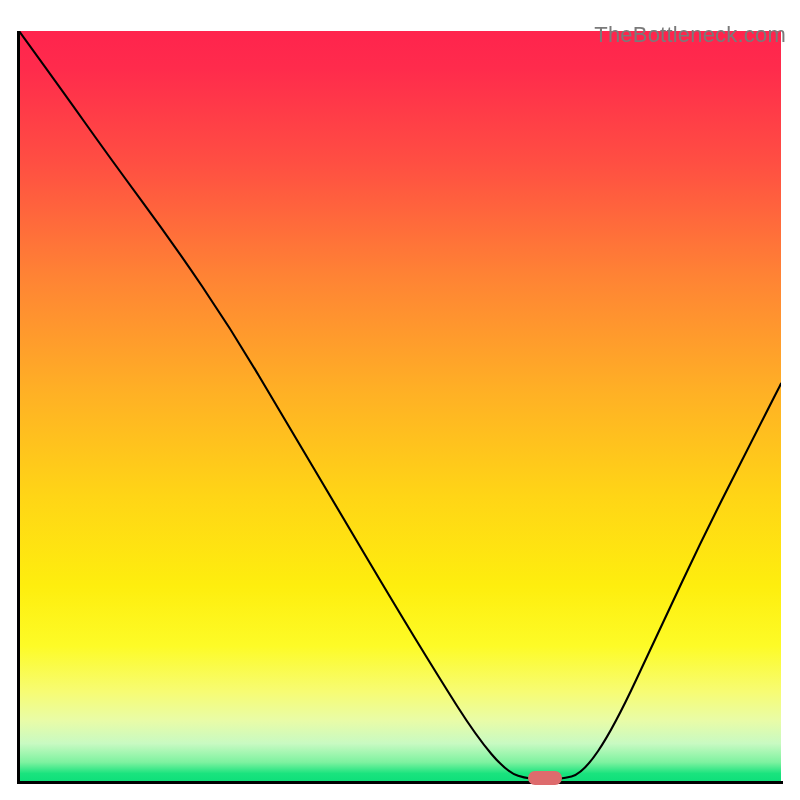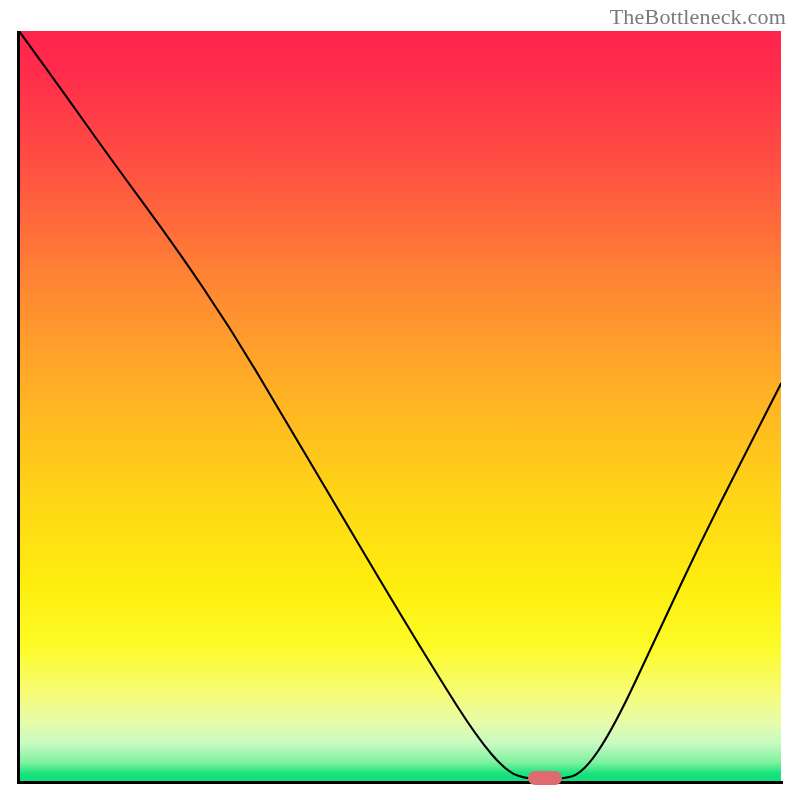--- a/index.html
+++ b/index.html
@@ -5,23 +5,23 @@
   * { margin: 0; padding: 0; box-sizing: border-box; }
   body {
     width: 800px;
     height: 800px;
     background: #ffffff;
     position: relative;
     overflow: hidden;
   }
   .watermark {
     position: absolute;
-    top: 4px;
+    top: 22px;
     right: 14px;
-    font-family: Liberation Serif, serif;
+    font-family: Liberation Sans, sans-serif;
     font-size: 22px;
     font-weight: 500;
     color: #7a7a7a;
     z-index: 10;
     letter-spacing: 0.2px;
   }
   .plot-area {
     position: absolute;
     left: 19px;
     top: 31px;

